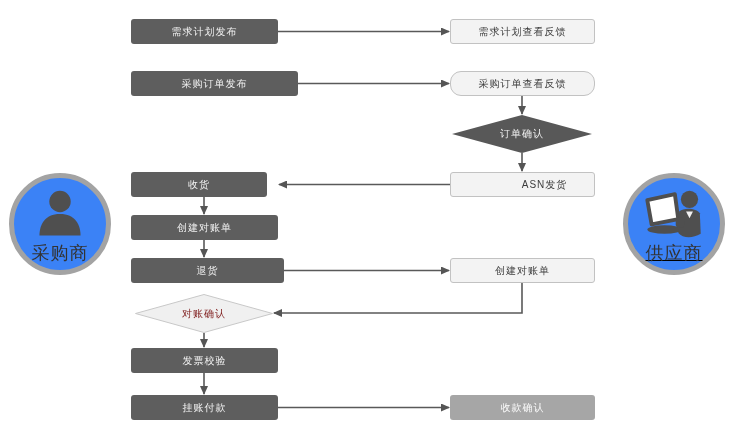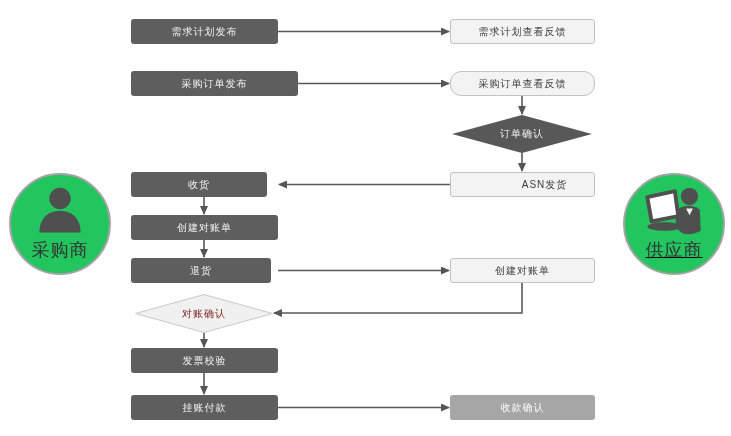--- a/index.html
+++ b/index.html
@@ -20,21 +20,21 @@
   .diamond svg{position:absolute;left:0;top:0;width:100%;height:100%;}
   .dlbl{
     position:absolute;left:0;top:0;right:0;bottom:0;
     display:flex;align-items:center;justify-content:center;
     font-size:10px;letter-spacing:1px;white-space:nowrap;font-family:Liberation Serif, serif;
   }
   .dlbl.on-dark{color:#f2f2f2;}
   .dlbl.on-light{color:#7f1d1d;}
   .actor{
     position:absolute;width:102px;height:102px;border-radius:50%;
-    background:#22c55e;border:2px solid #a3a3a3;box-sizing:border-box;
+    background:#3b82f6;border:5px solid #a3a3a3;box-sizing:border-box;
     display:flex;flex-direction:column;align-items:center;justify-content:flex-start;
     padding-top:11px;
   }
   .albl{font-size:18px;color:#333333;letter-spacing:1px;margin-top:2px;white-space:nowrap;}
 </style>
 </head>
 <body>
 
 <div class="stage">
 
@@ -57,21 +57,21 @@
       <path d="M204 333 V347" marker-end="url(#ah)"></path>
       <path d="M204 373 V394" marker-end="url(#ah)"></path>
       <path d="M278 407.5 H449" marker-end="url(#ah)"></path>
     </g>
   </svg>
 
   <div class="box dark" style="left:131px;top:19px;width:147px;">需求计划发布</div>
   <div class="box dark" style="left:131px;top:71px;width:167px;">采购订单发布</div>
   <div class="box dark" style="left:131px;top:172px;width:136px;">收货</div>
   <div class="box dark" style="left:131px;top:215px;width:147px;">创建对账单</div>
-  <div class="box dark" style="left:131px;top:258px;width:140px;">退货</div>
+  <div class="box dark" style="left:131px;top:258px;width:153px;">退货</div>
   <div class="box dark" style="left:131px;top:348px;width:147px;text-align:center;">发票校验</div>
   <div class="box dark" style="left:131px;top:395px;width:147px;">挂账付款</div>
 
   <div class="box light" style="left:450px;top:19px;width:145px;">需求计划查看反馈</div>
   <div class="box light" style="left:450px;top:71px;width:145px;border-radius:11px;">采购订单查看反馈</div>
   <div class="box light" style="left:450px;top:172px;width:145px;padding-left:44px;">ASN发货</div>
   <div class="box light" style="left:450px;top:258px;width:145px;">创建对账单</div>
   <div class="box gray" style="left:450px;top:395px;width:145px;">收款确认</div>
 
   <div class="diamond" style="left:452px;top:115px;width:140px;height:38px;">

